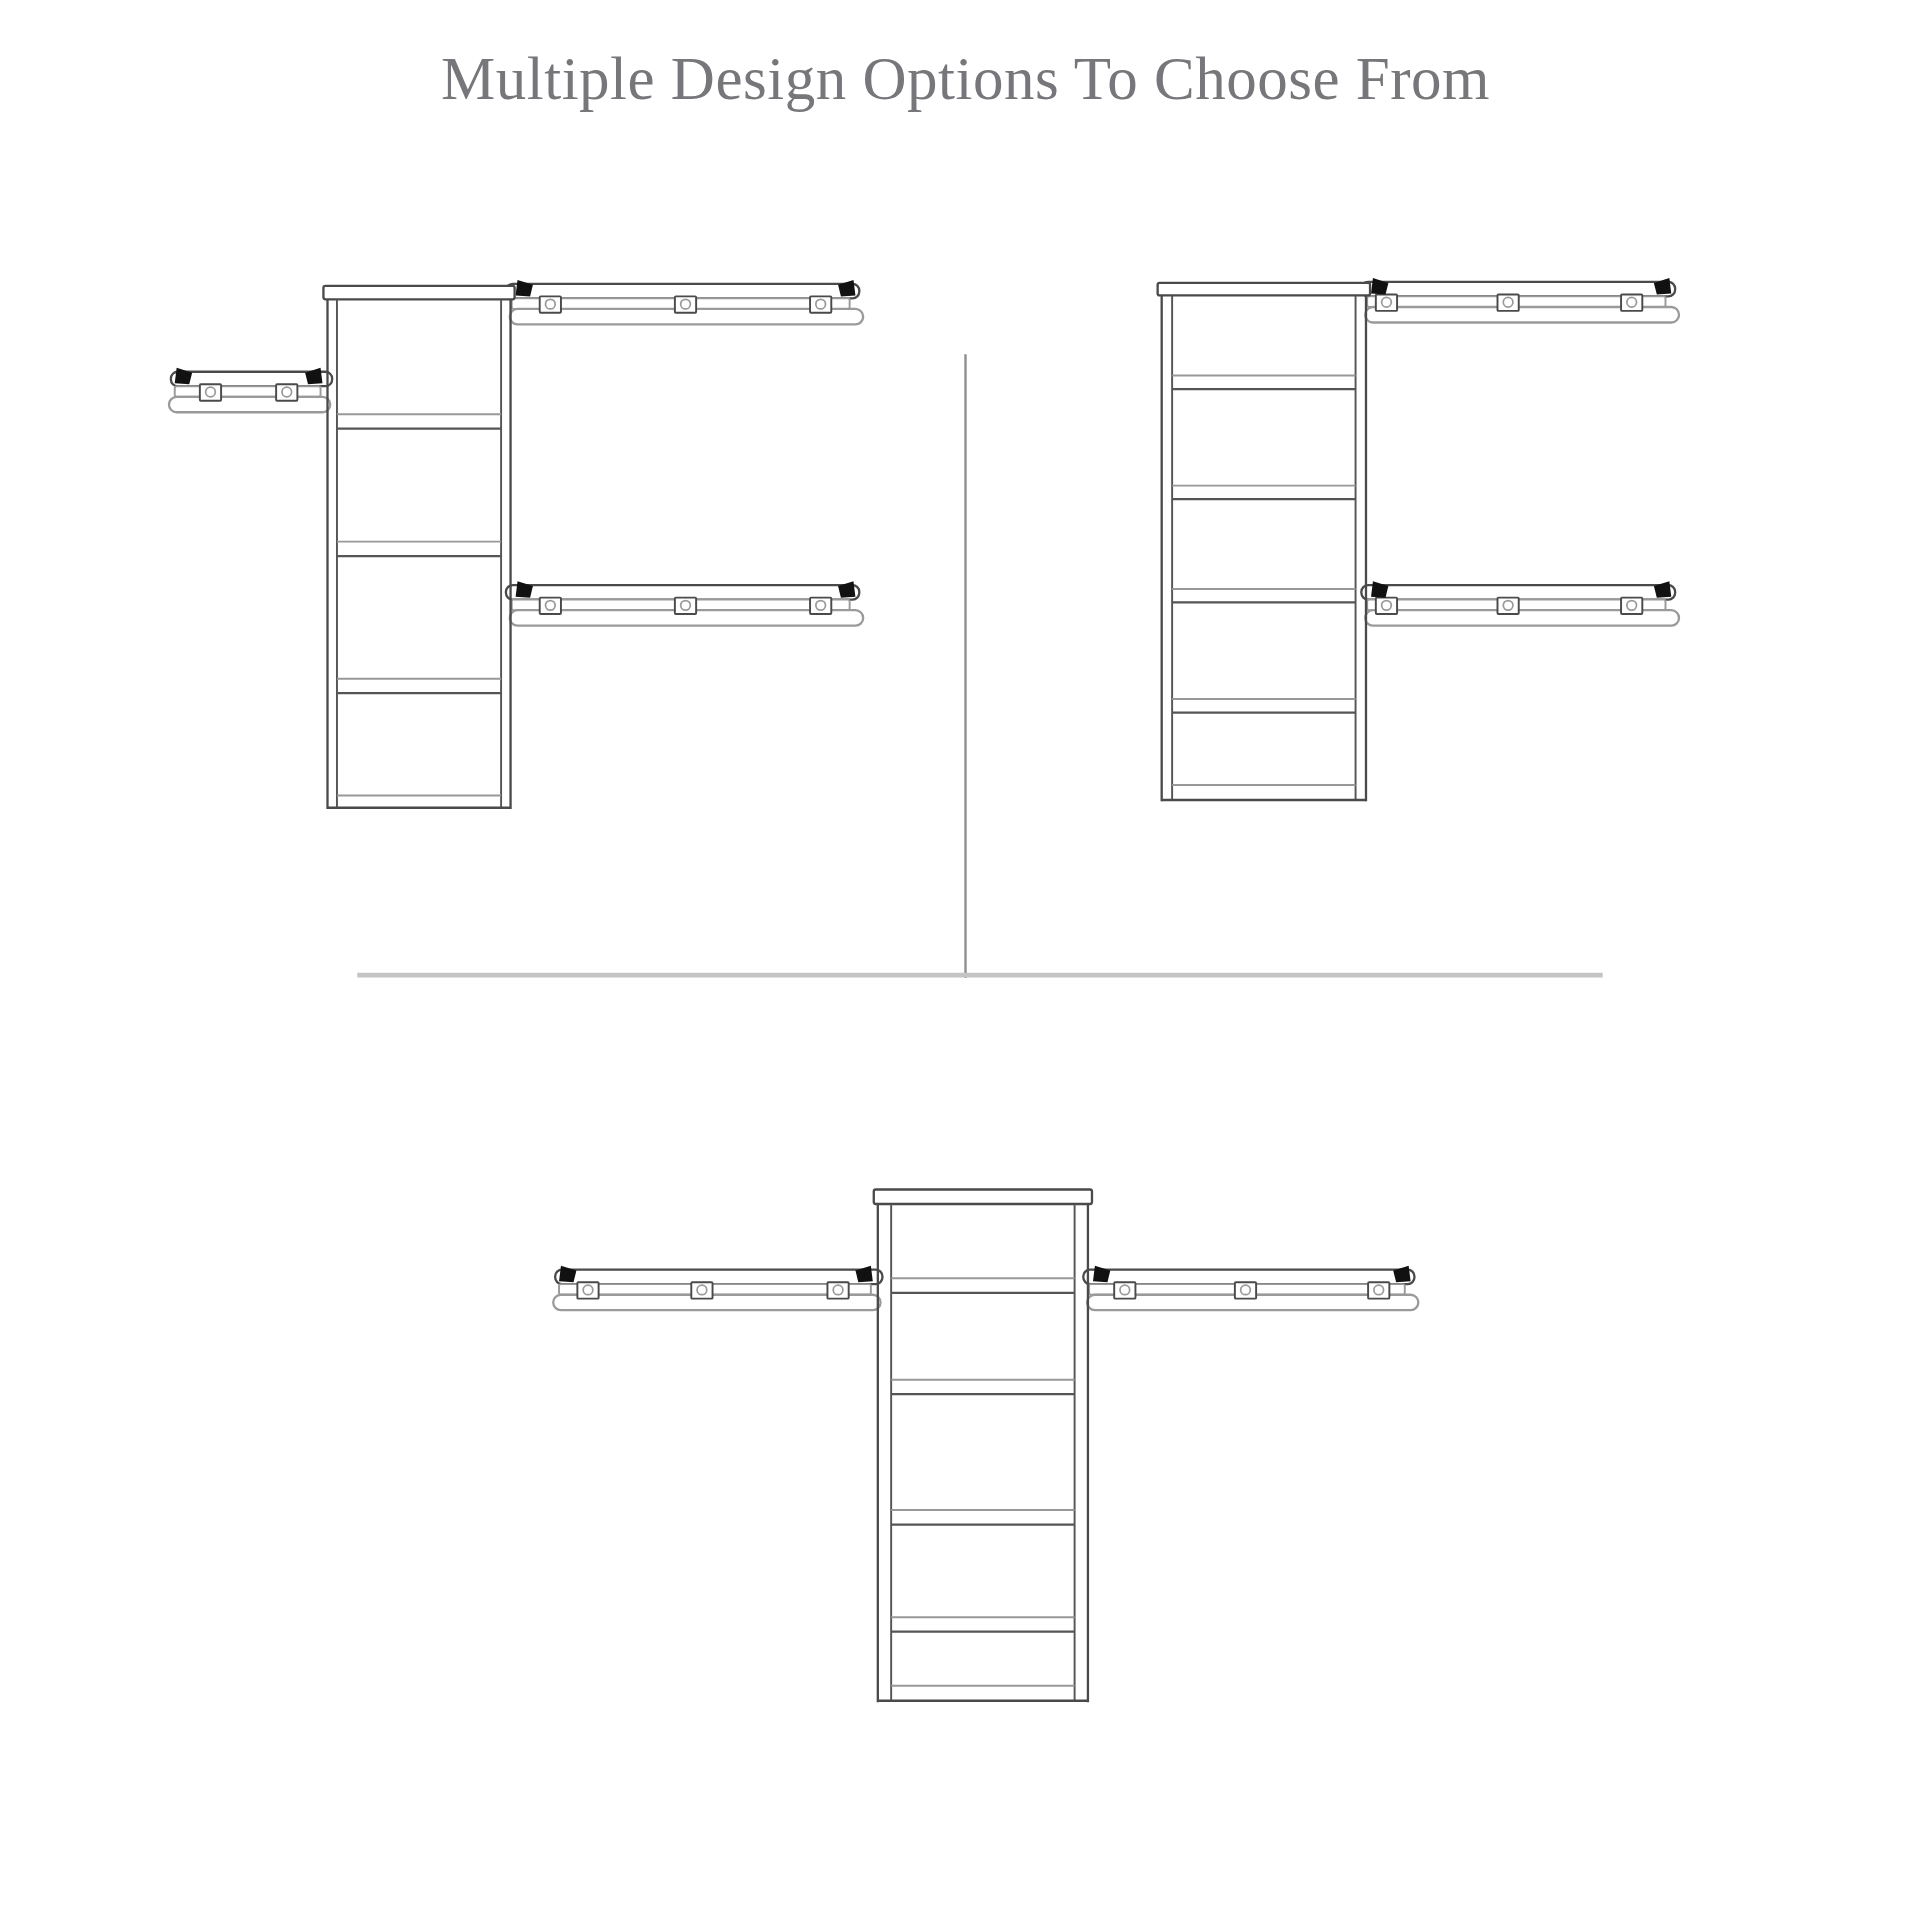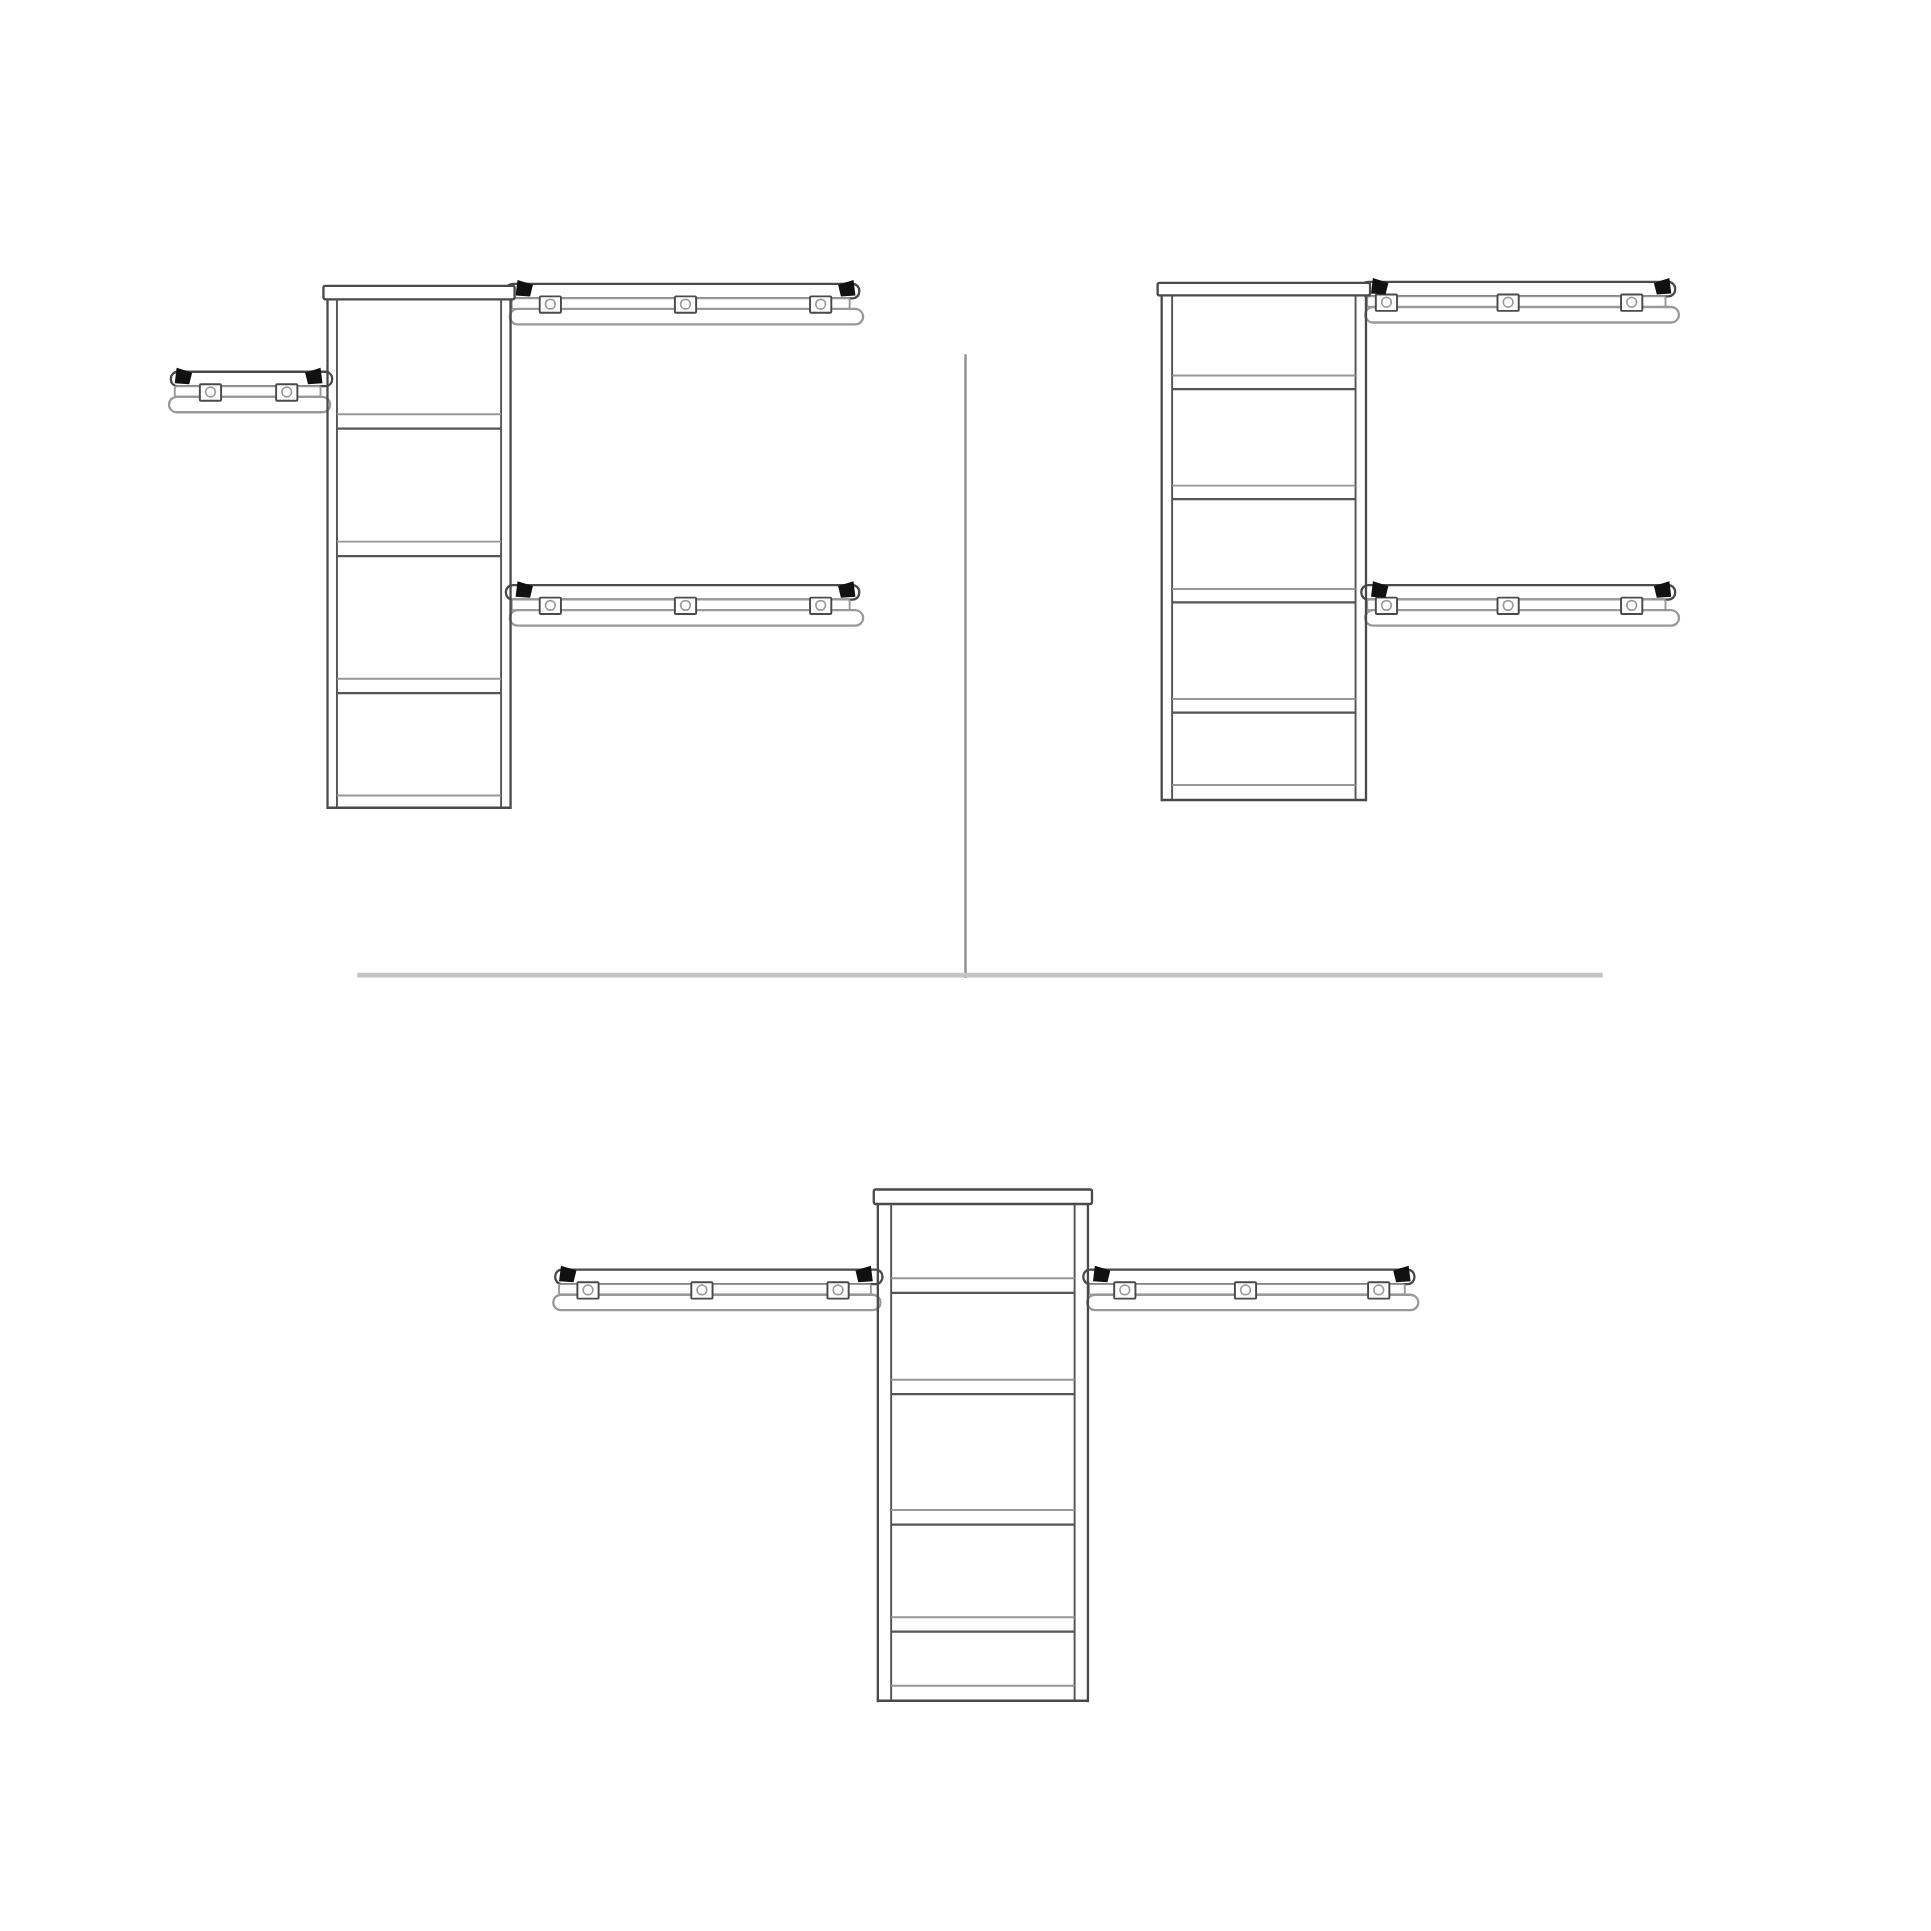--- a/index.html
+++ b/index.html
@@ -7,20 +7,21 @@
         font-family:"Liberation Serif","DejaVu Serif",serif;}
   .title{position:absolute;top:44px;left:0;right:0;margin:0;text-align:center;
          font-family:"Liberation Serif","DejaVu Serif",serif;
          font-size:61px;font-weight:400;letter-spacing:0.5px;color:#77777b;}
   svg.figure{position:absolute;left:0;top:0;width:1931px;height:1931px;}
 </style>
 </head>
 <body>
 
 <div class="page">
+  <h1 class="title" style="color: rgb(119, 119, 123);">Multiple Design Options To Choose From</h1>
   <svg class="figure" id="figure" viewBox="0 0 2000 2000" xmlns="http://www.w3.org/2000/svg">
       <g>
         <line x1="1000" y1="367" x2="1000" y2="1013" stroke="#8f8f8f" stroke-width="2.5"></line>
         <line x1="370" y1="1010" x2="1660" y2="1010" stroke="#c4c4c4" stroke-width="5"></line>
       </g>
       <g>
         <g>
           <rect x="524" y="294" width="366" height="15" fill="#ffffff" stroke="#4a4a4a" stroke-width="2.4" rx="7"></rect>
           <rect x="530" y="309" width="350" height="11" fill="#ffffff" stroke="#9a9a9a" stroke-width="2" rx="2"></rect>
           <rect x="528" y="320" width="366" height="16" fill="#ffffff" stroke="#9a9a9a" stroke-width="2.4" rx="8"></rect>

